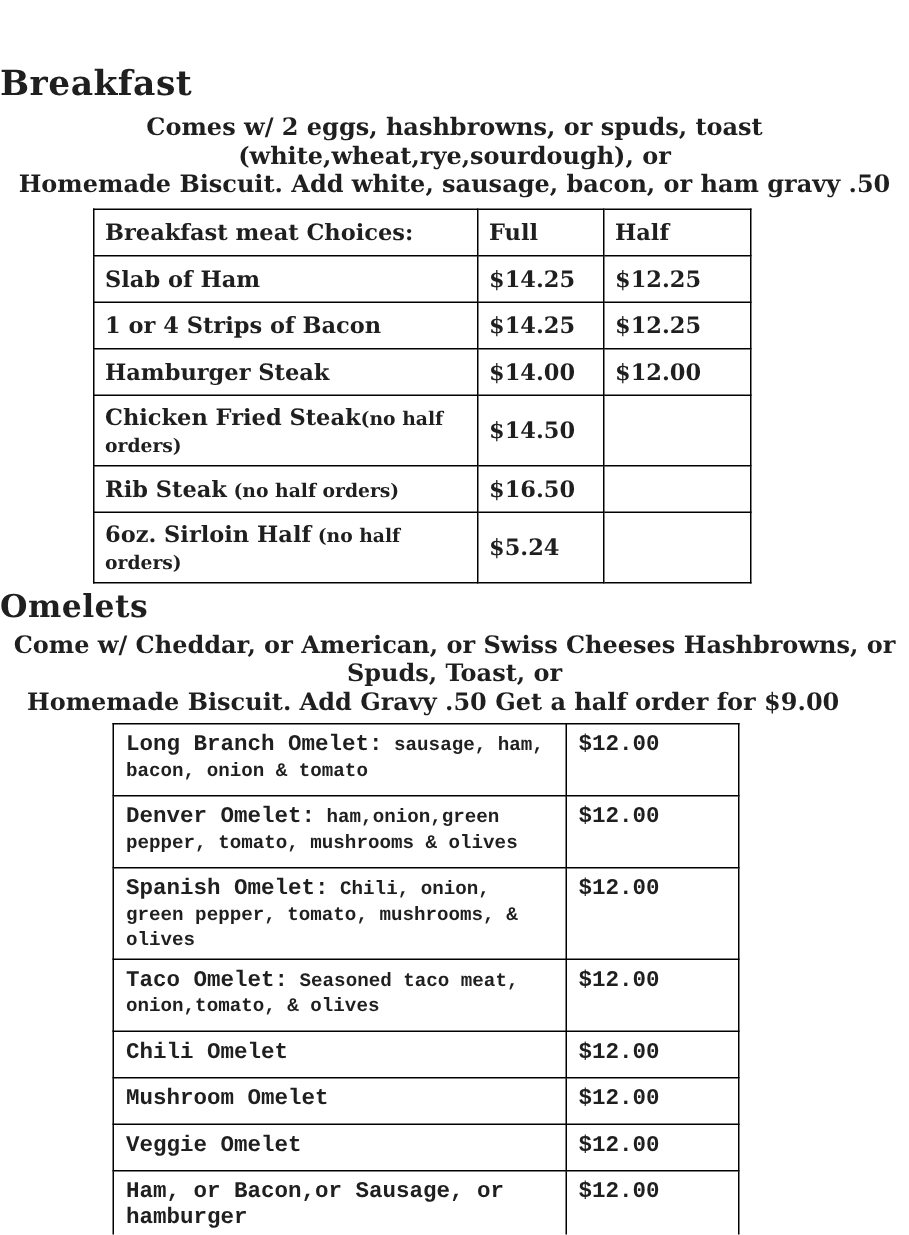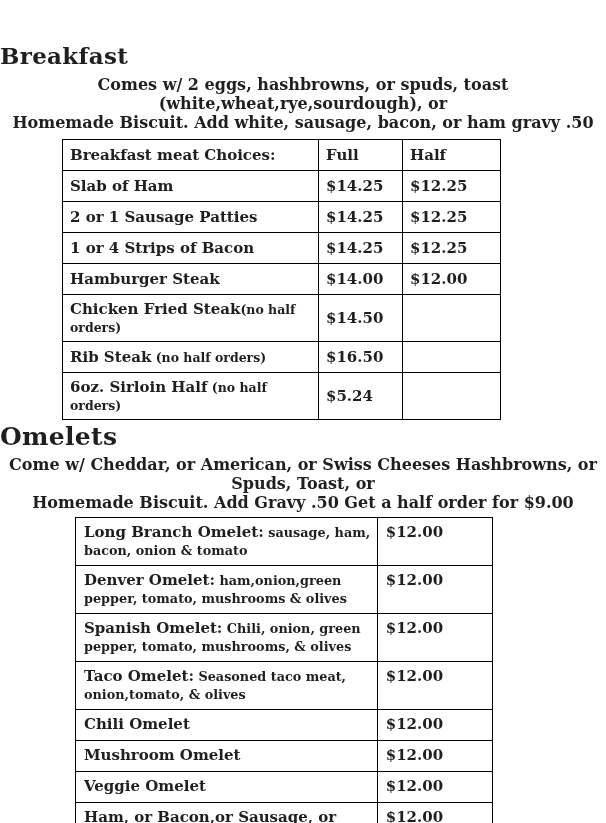--- a/index.html
+++ b/index.html
@@ -13,38 +13,38 @@
     overflow: hidden;
   }
   .page { padding-top: 42px; }
 
   .section-title {
     text-align: left;
     font-size: 23px;
     margin: 0 0 6px 0;
     letter-spacing: 0.3px;
   }
-  .section-title.omelets { font-size: 25px; margin: 2px 0 4px 0; }
+  .section-title.omelets { font-size: 21px; margin: 2px 0 4px 0; }
 
   .subtitle { font-size: 16px; line-height: 19px; text-align: center; margin: 0; }
   .subtitle .line { text-align: center; }
-  .subtitle .line.left { text-align: center; }
+  .subtitle .line.left { text-align: left; padding-left: 18px; }
 
   table { border-collapse: collapse; table-layout: fixed; }
   td { border: 1.5px solid #000; font-size: 15px; text-align: left; overflow: hidden; }
 
   .bk-table { margin: 7px 0 0 62px; width: 376px; }
   .bk-table td { padding: 5px 6px 5px 7px; height: 20px; vertical-align: middle; }
   .bk-col-item { width: 256px; }
   .bk-col-full { width: 84px; }
   .bk-col-half { width: 98px; }
   .note { font-size: 12.5px; }
 
   .om-table { margin: 5px 0 0 75px; width: 418px; }
-  .om-table td { padding: 5px 6px 4px 8px; vertical-align: top; }
+  .om-table td { padding: 5px 6px 4px 8px; vertical-align: top; font-family: Liberation Mono, monospace; }
   .om-col-item { width: 301px; }
   .om-col-price { width: 115px; }
   .om-name { font-size: 15px; }
   .om-desc { font-size: 12.8px; }
   .om-row-tall td { height: 38px; }
   .om-row td { height: 21px; }
 </style>
 </head>
 <body>
 
@@ -64,25 +64,20 @@
           <col class="bk-col-half">
         </colgroup>
       <tbody>
         <tr>
           <td>Breakfast meat Choices:</td>
           <td>Full</td>
           <td>Half</td>
         </tr>
         <tr>
           <td><span>Slab of Ham</span><span class="note"></span></td>
-          <td>$14.25</td>
-          <td>$12.25</td>
-        </tr>
-        <tr>
-          <td><span>2 or 1 Sausage Patties</span><span class="note"></span></td>
           <td>$14.25</td>
           <td>$12.25</td>
         </tr>
         <tr>
           <td><span>1 or 4 Strips of Bacon</span><span class="note"></span></td>
           <td>$14.25</td>
           <td>$12.25</td>
         </tr>
         <tr>
           <td><span>Hamburger Steak</span><span class="note"></span></td>

